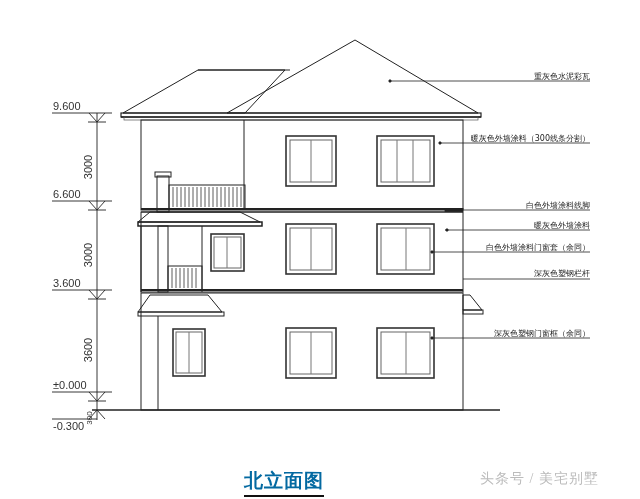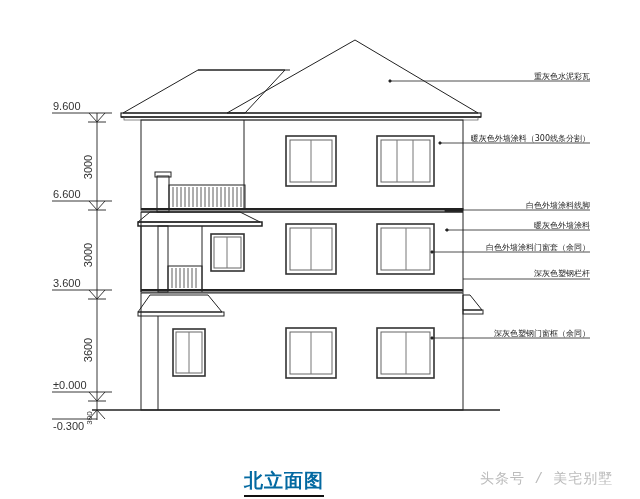--- a/index.html
+++ b/index.html
@@ -4,21 +4,21 @@
 <style>
   html, body { margin: 0; padding: 0; background: #ffffff; }
   body { width: 640px; height: 499px; overflow: hidden; position: relative; font-family: "DejaVu Sans", sans-serif; }
   #drawing { position: absolute; left: 0; top: 0; width: 640px; height: 499px; }
   .ln { stroke: #222; fill: none; }
   .thin { stroke: #555; stroke-width: 0.7; fill: none; }
   .elev-text { font-family: "Liberation Sans", sans-serif; font-size: 11px; fill: #333; }
   .dim-text { font-family: "Liberation Sans", sans-serif; font-size: 11px; fill: #333; }
   .note-text { font-family: "DejaVu Sans", sans-serif; font-size: 8px; fill: #222; }
   .title { position: absolute; left: 244px; top: 440px; font-family: "DejaVu Sans", sans-serif; font-size: 19px; font-weight: bold; color: #0369a1; border-bottom: 2px solid #111; padding-bottom: 1px; letter-spacing: 1px; margin-top: 28px; }
-  .watermark { position: absolute; left: 480px; top: 470px; font-family: Liberation Mono, monospace; font-size: 14px; color: #bbb; letter-spacing: 1px; }
+  .watermark { position: absolute; left: 480px; top: 470px; font-family: Liberation Serif, serif; font-size: 14px; color: #bbb; letter-spacing: 1px; }
 </style>
 </head>
 <body>
 
 <svg id="drawing" viewBox="0 0 640 499" xmlns="http://www.w3.org/2000/svg">
   <defs>
     <pattern id="roofHatch" width="5" height="10" patternUnits="userSpaceOnUse">
       <line x1="2.5" y1="0" x2="2.5" y2="10" stroke="#666" stroke-width="0.6"></line>
     </pattern>
     <pattern id="siding" width="10" height="10" patternUnits="userSpaceOnUse">

